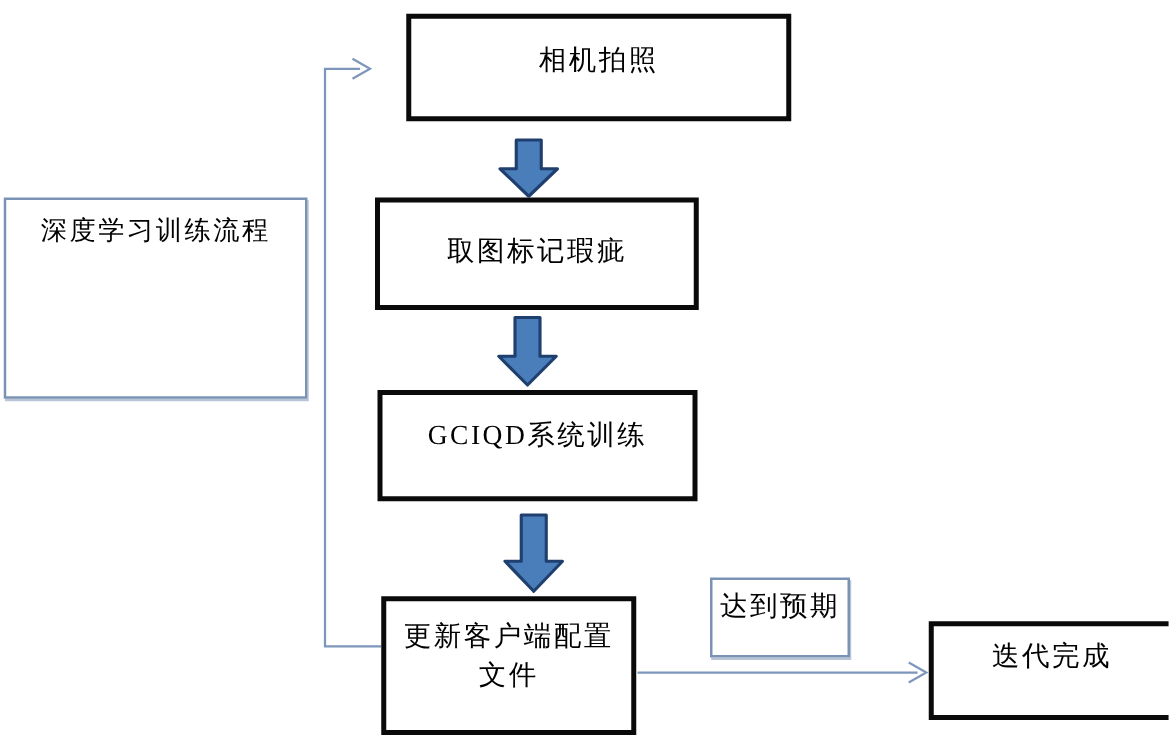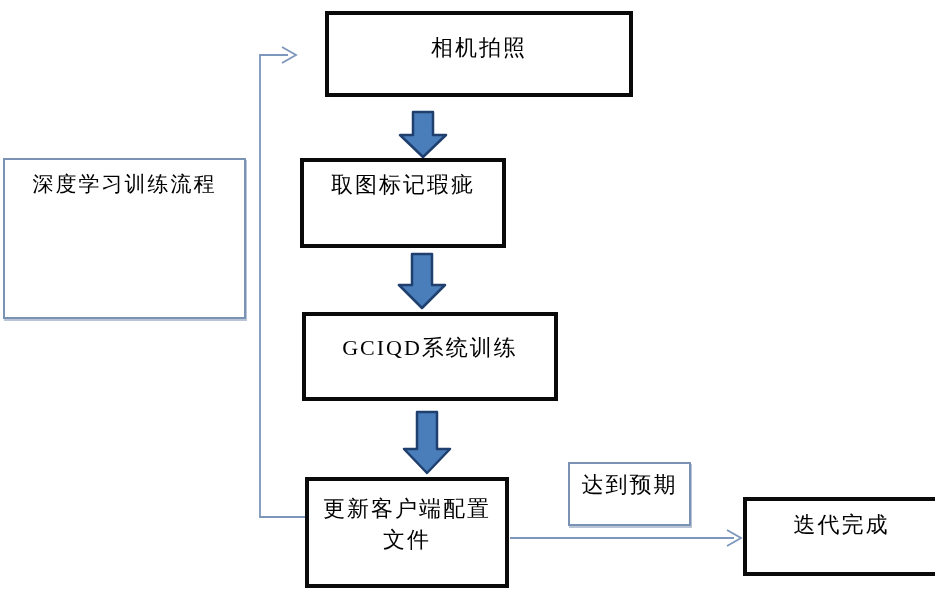--- a/index.html
+++ b/index.html
@@ -35,25 +35,25 @@
   .node.thick {
     border: 4px solid #0a0a0a;
   }
   .node.thin {
     border: 2px solid var(--note_border, #7a93b5);
     box-shadow: 1px 2px 0 #b9c4d6;
   }
   .node .line { display: block; }
 
   #node-camera        { left: 298px; top: 11px;  width: 308px; height: 86px;  padding-top: 18px; margin-left: 27px; }
-  #node-mark-defects  { left: 300px; top: 158px; width: 206px; height: 90px;  padding-top: 8px; }
+  #node-mark-defects  { left: 300px; top: 158px; width: 259px; height: 90px;  padding-top: 24px; }
   #node-gciqd         { left: 302px; top: 312px; width: 256px; height: 89px;  padding-top: 17px; }
   #node-update-config { left: 305px; top: 477px; width: 204px; height: 111px; padding-top: 12px; line-height: 1.42; }
   #node-process-note  { left: 3px;   top: 158px; width: 243px; height: 161px; padding-top: 10px; font-size: 21px; }
-  #node-expectation   { left: 568px; top: 462px; width: 123px; height: 64px;  padding-top: 6px; }
+  #node-expectation   { left: 568px; top: 462px; width: 112px; height: 64px;  padding-top: 6px; }
   #node-iteration-done{ left: 743px; top: 497px; width: 197px; height: 79px;  padding-top: 9px; }
 
   #node-process-note .gap { display: block; height: 26px; }
 </style>
 </head>
 <body>
 
 <div id="canvas">
 
   <svg id="connector-layer" viewBox="0 0 935 599" xmlns="http://www.w3.org/2000/svg">

